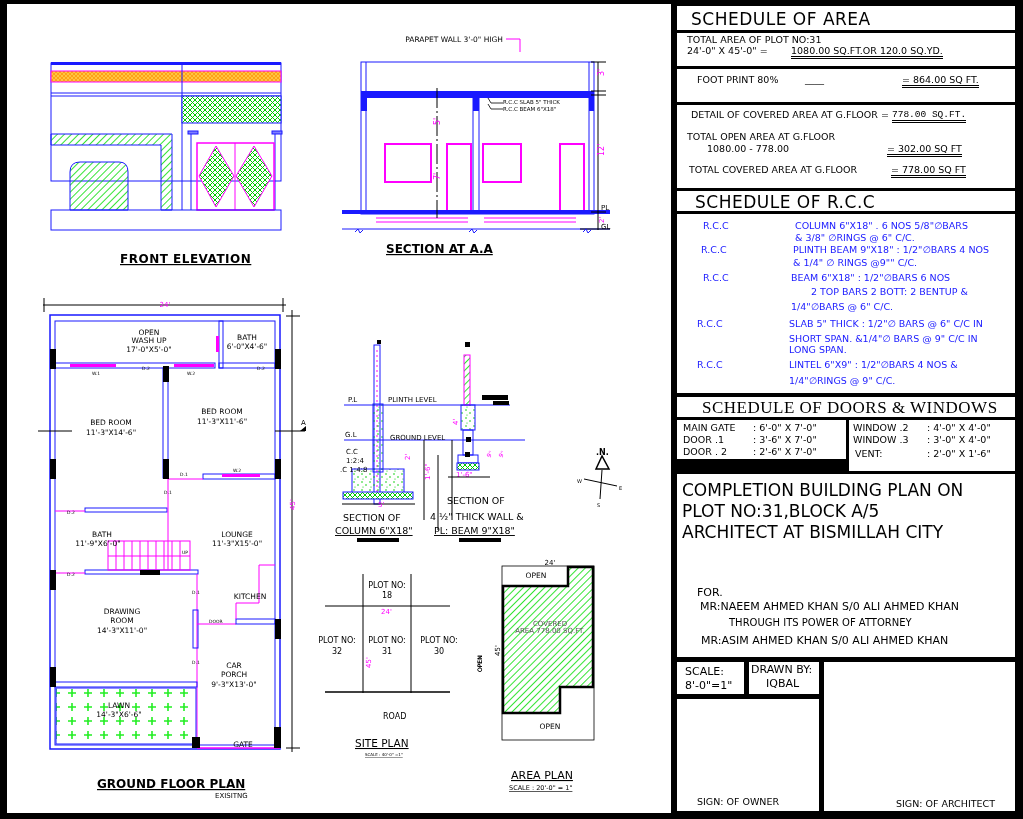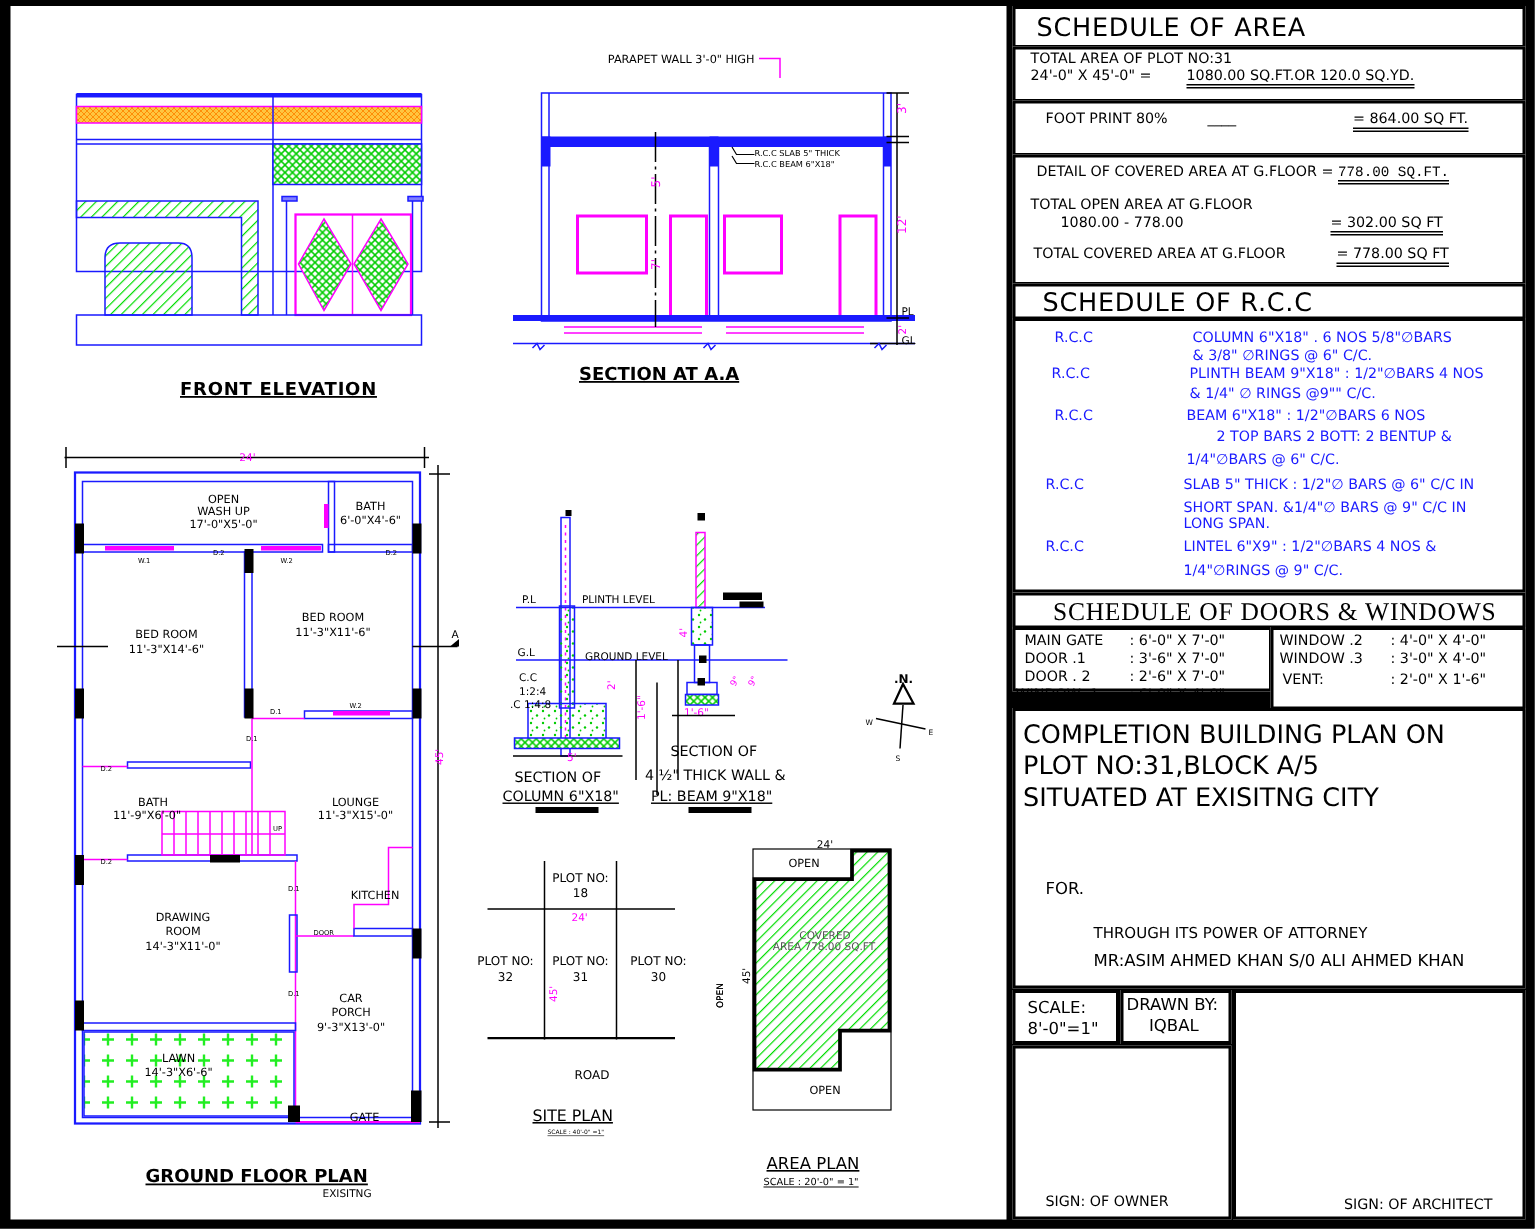--- a/index.html
+++ b/index.html
@@ -392,24 +392,25 @@
   <span class="t small" style="left:78px;top:2px;">: 4'-0" X 4'-0"</span>
   <span class="t small" style="left:4px;top:14px;">WINDOW .3</span>
   <span class="t small" style="left:78px;top:14px;">: 3'-0" X  4'-0"</span>
   <span class="t small" style="left:6px;top:28px;">VENT:</span>
   <span class="t small" style="left:78px;top:28px;">:  2'-0" X 1'-6"</span>
 </div>
 
 <div class="panel" style="left:675px;top:472px;width:342px;height:187px;">
   <span class="t title-big" style="left:5px;top:6px;">COMPLETION BUILDING PLAN ON</span>
   <span class="t title-big" style="left:5px;top:27px;">PLOT NO:31,BLOCK A/5</span>
-  <span class="t title-big" style="left:5px;top:48px;">SITUATED AT EXISITNG CITY</span>
+  <span class="t title-big" style="left:5px;top:48px;">ARCHITECT AT BISMILLAH CITY</span>
   <span class="t" style="left:20px;top:112px;font-size:11px;">FOR.</span>
+  <span class="t" style="left:23px;top:126px;font-size:11px;">MR:NAEEM AHMED KHAN S/0 ALI AHMED KHAN</span>
   <span class="t" style="left:52px;top:143px;font-size:10px;">THROUGH ITS POWER OF ATTORNEY</span>
-  <span class="t" style="left:24px;top:160px;font-size:11px;margin-left:28px;">MR:ASIM AHMED KHAN S/0 ALI AHMED KHAN</span>
+  <span class="t" style="left:24px;top:160px;font-size:11px;">MR:ASIM AHMED KHAN S/0 ALI AHMED KHAN</span>
 </div>
 
 <div class="panel" style="left:675px;top:660px;width:71px;height:36px;">
   <span class="t" style="left:8px;top:3px;font-size:11px;">SCALE:</span>
   <span class="t" style="left:8px;top:17px;font-size:11px;">8'-0"=1"</span>
 </div>
 <div class="panel" style="left:747px;top:660px;width:74px;height:36px;">
   <span class="t" style="left:2px;top:1px;font-size:11px;">DRAWN BY:</span>
   <span class="t" style="left:17px;top:15px;font-size:11px;">IQBAL</span>
 </div>

